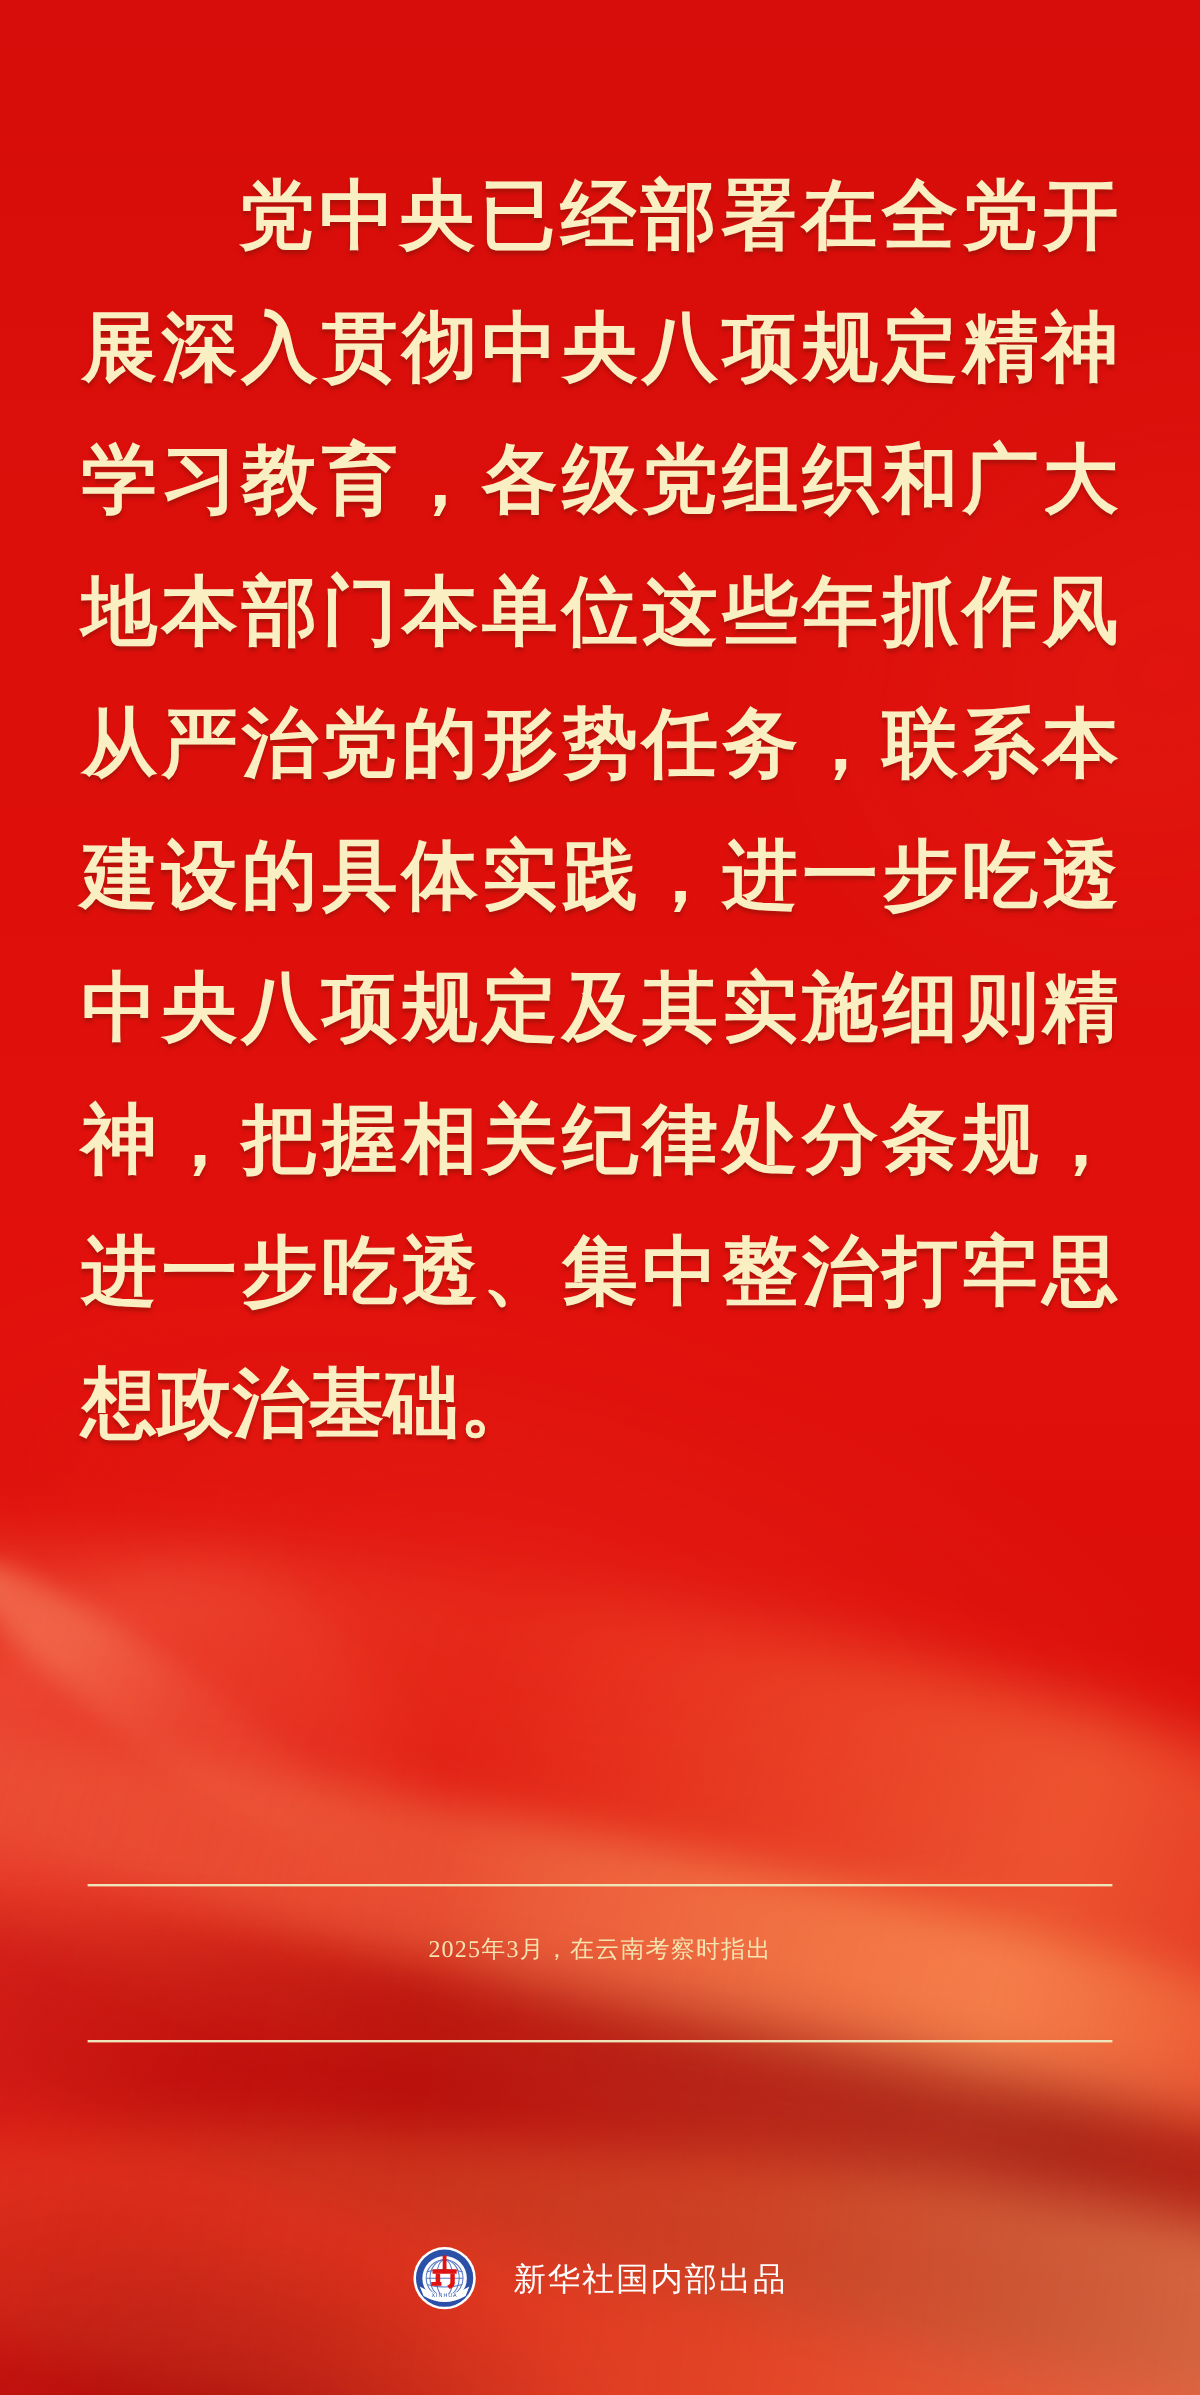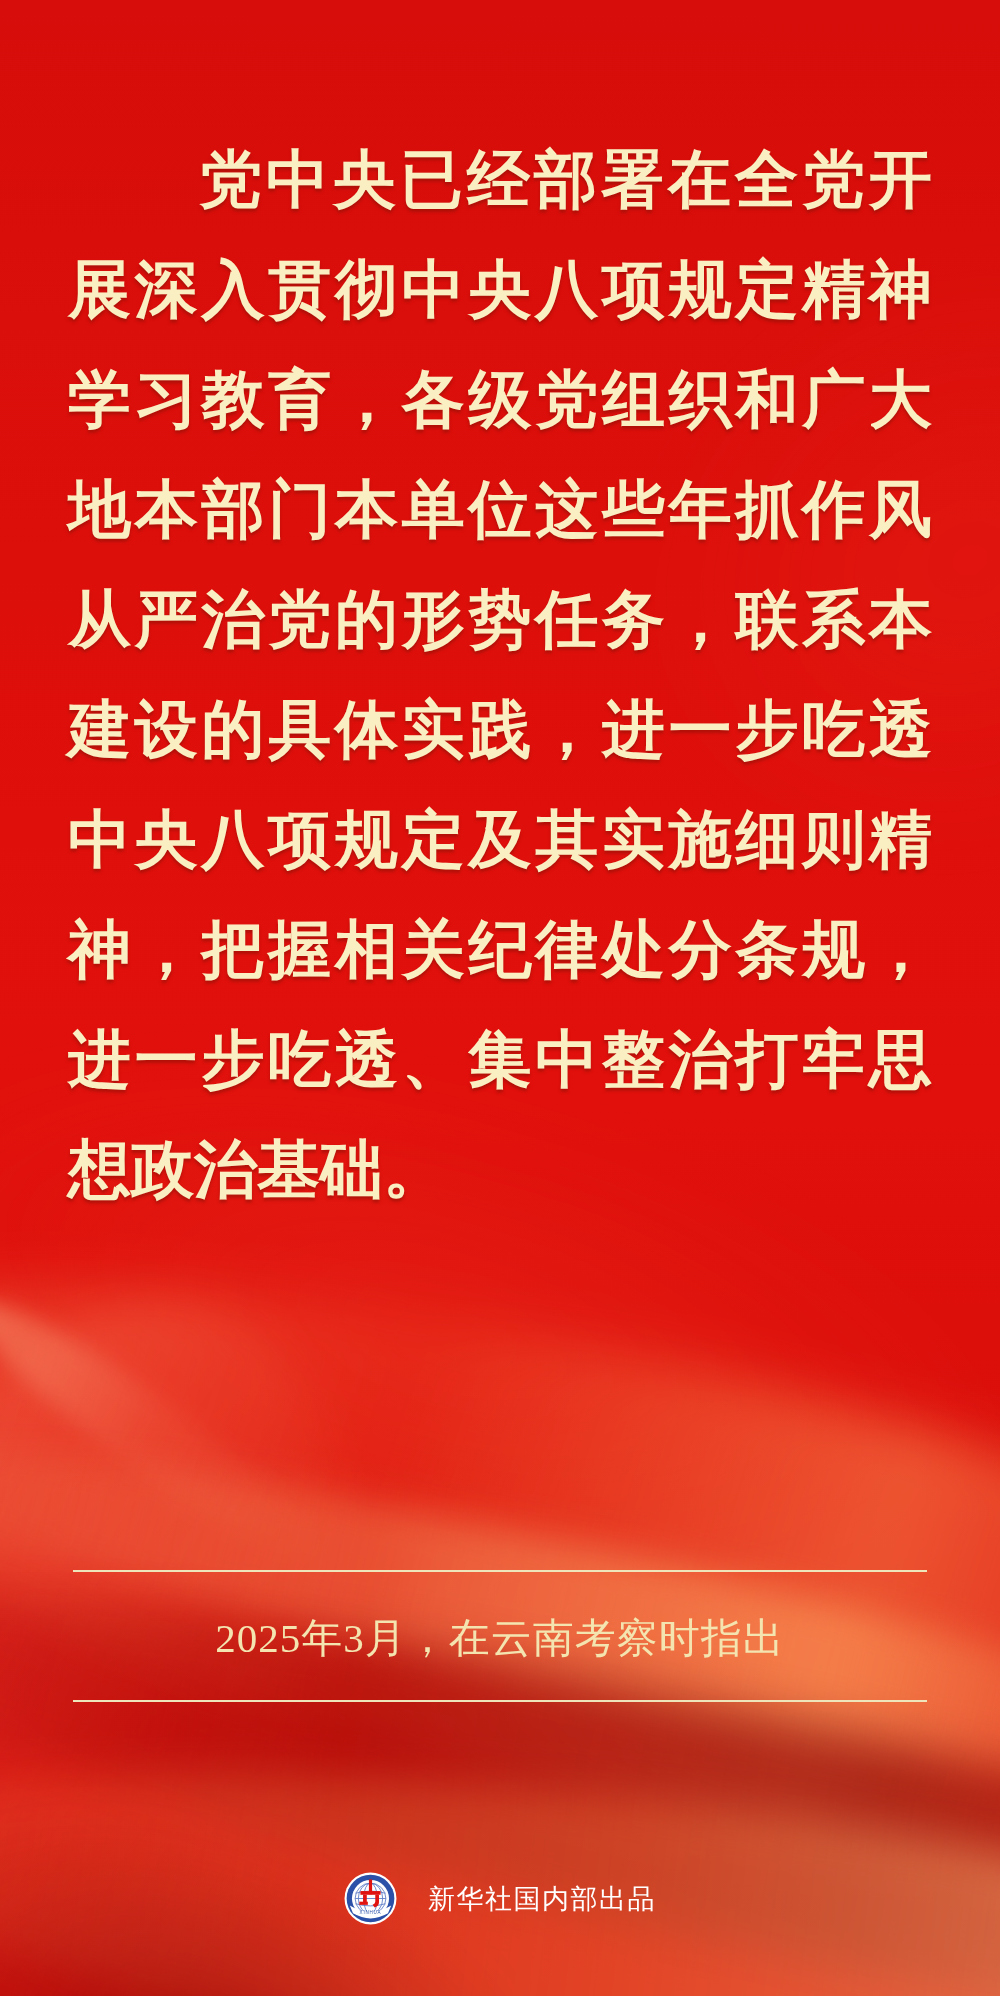--- a/index.html
+++ b/index.html
@@ -90,21 +90,21 @@
   }
   .divider.top { top: 1570px; }
   .divider.bottom { top: 1700px; }
   .citation {
     position: absolute;
     left: 0; right: 0;
     top: 1611px;
     text-align: center;
     color: #f3e4b0;
     font-family: "Liberation Serif", "DejaVu Serif", serif;
-    font-size: 41px;
+    font-size: 20px;
     letter-spacing: 1px;
   }
 
   
   .footer {
     position: absolute;
     left: 0; right: 0;
     top: 1872px;
     display: flex;
     justify-content: center;

